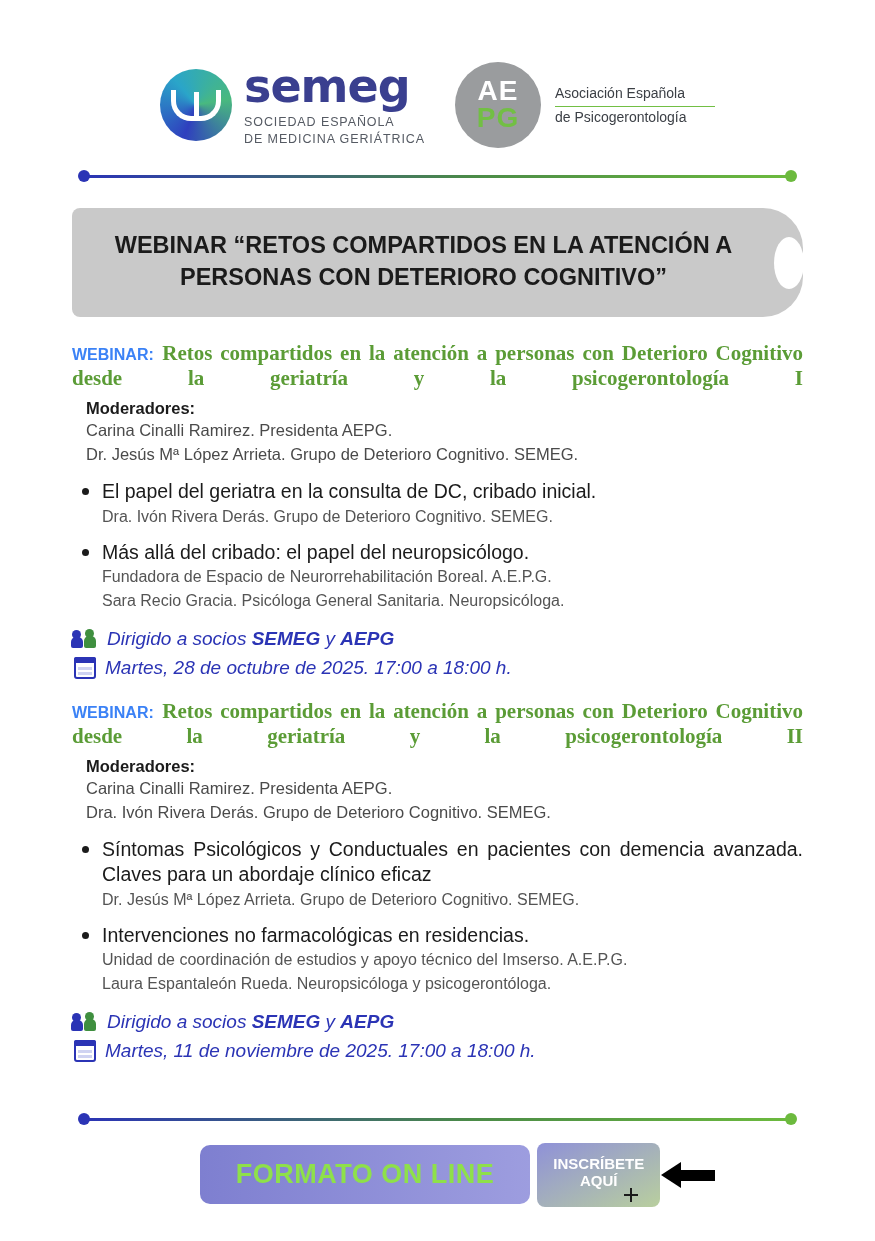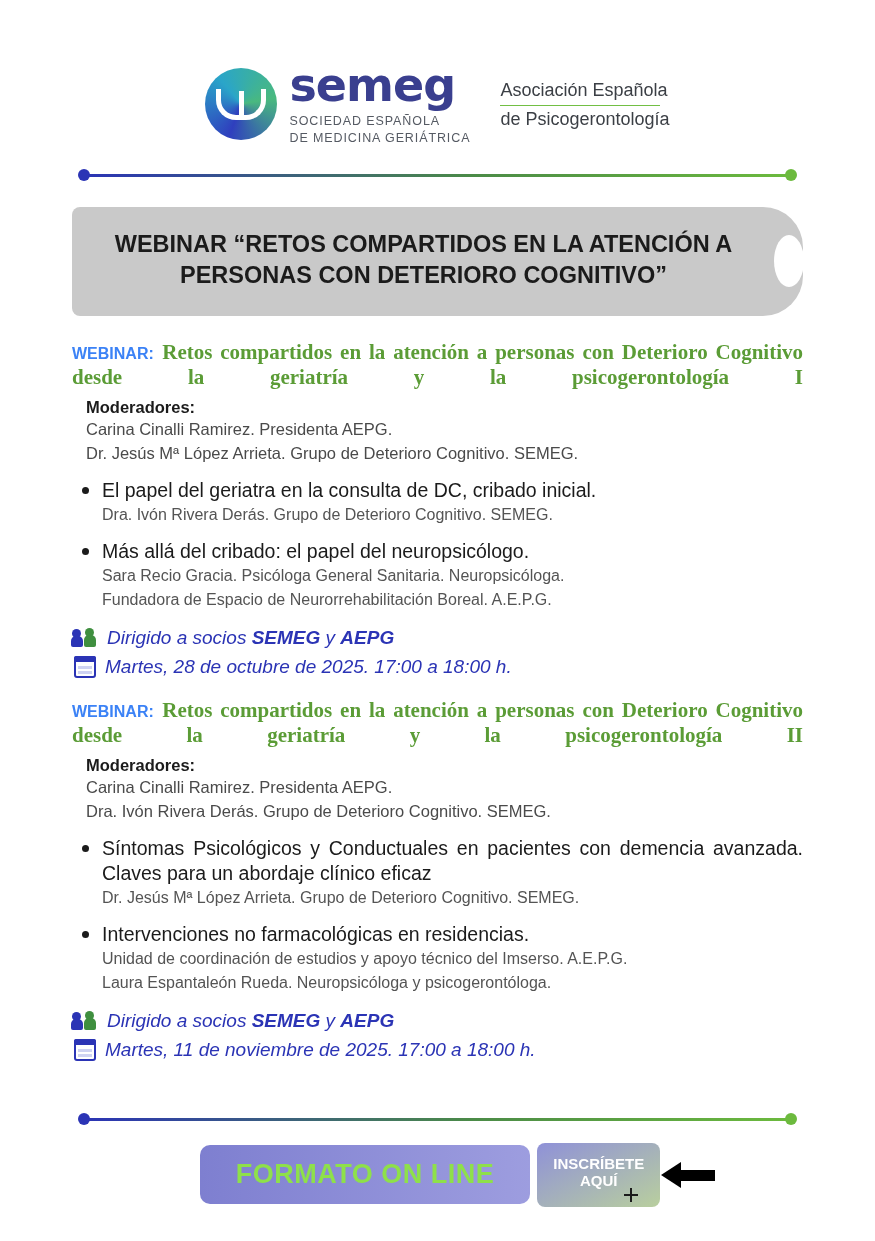--- a/index.html
+++ b/index.html
@@ -63,21 +63,21 @@
     position: relative;
   }
   .aepg-mark .ae {
     color: #ffffff; font-size: 28px; font-weight: bold; line-height: 0.95;
     letter-spacing: 1px;
   }
   .aepg-mark .pg {
     color: #72bf44; font-size: 28px; font-weight: bold; line-height: 0.95;
     letter-spacing: 1px;
   }
-  .aepg-text { font-size: 18px; color: #3b3f45; line-height: 1.45; }
+  .aepg-text { font-size: 14px; color: #3b3f45; line-height: 1.45; }
   .aepg-rule { border-top: 1px solid #72bf44; margin-top: 2px; width: 160px; }
 
   
   .divider {
     position: relative;
     height: 12px;
     margin: 22px 78px 0 78px;
   }
   .divider .line {
     position: absolute; top: 5px; left: 8px; right: 8px; height: 3px;
@@ -228,20 +228,24 @@
       <div class="semeg-text">
         <div class="semeg-word">semeg</div>
         <div class="semeg-sub">
           <div>SOCIEDAD ESPAÑOLA</div>
           <div>DE MEDICINA GERIÁTRICA</div>
         </div>
       </div>
     </div>
 
     <div class="aepg-logo">
+      <div class="aepg-mark">
+        <div class="ae">AE</div>
+        <div class="pg">PG</div>
+      </div>
       <div class="aepg-text">
         <div>Asociación Española</div>
         <div class="aepg-rule"></div>
         <div>de Psicogerontología</div>
       </div>
     </div>
   </div>
 
   <div class="divider">
     <span class="dot-l"></span>
@@ -270,22 +274,22 @@
       <div class="mod-line">Carina Cinalli Ramirez. Presidenta AEPG.</div>
       <div class="mod-line">Dr. Jesús Mª López Arrieta. Grupo de Deterioro Cognitivo. SEMEG.</div>
 
       <ul class="items">
         <li>
           <div class="item-title">El papel del geriatra en la consulta de DC, cribado inicial.</div>
           <div class="item-sub">Dra. Ivón Rivera Derás. Grupo de Deterioro Cognitivo. SEMEG.</div>
         </li>
         <li>
           <div class="item-title">Más allá del cribado: el papel del neuropsicólogo.</div>
+          <div class="item-sub">Fundadora de Espacio de Neurorrehabilitación Boreal. A.E.P.G.</div>
           <div class="item-sub">Sara Recio Gracia. Psicóloga General Sanitaria. Neuropsicóloga.</div>
-          <div class="item-sub">Fundadora de Espacio de Neurorrehabilitación Boreal. A.E.P.G.</div>
         </li>
       </ul>
 
       <div class="meta-row first">
         <span class="icon-people">
           <span class="h1"></span>
             <span class="h2"></span>
             <span class="b1"></span>
             <span class="b2"></span>
         </span>

